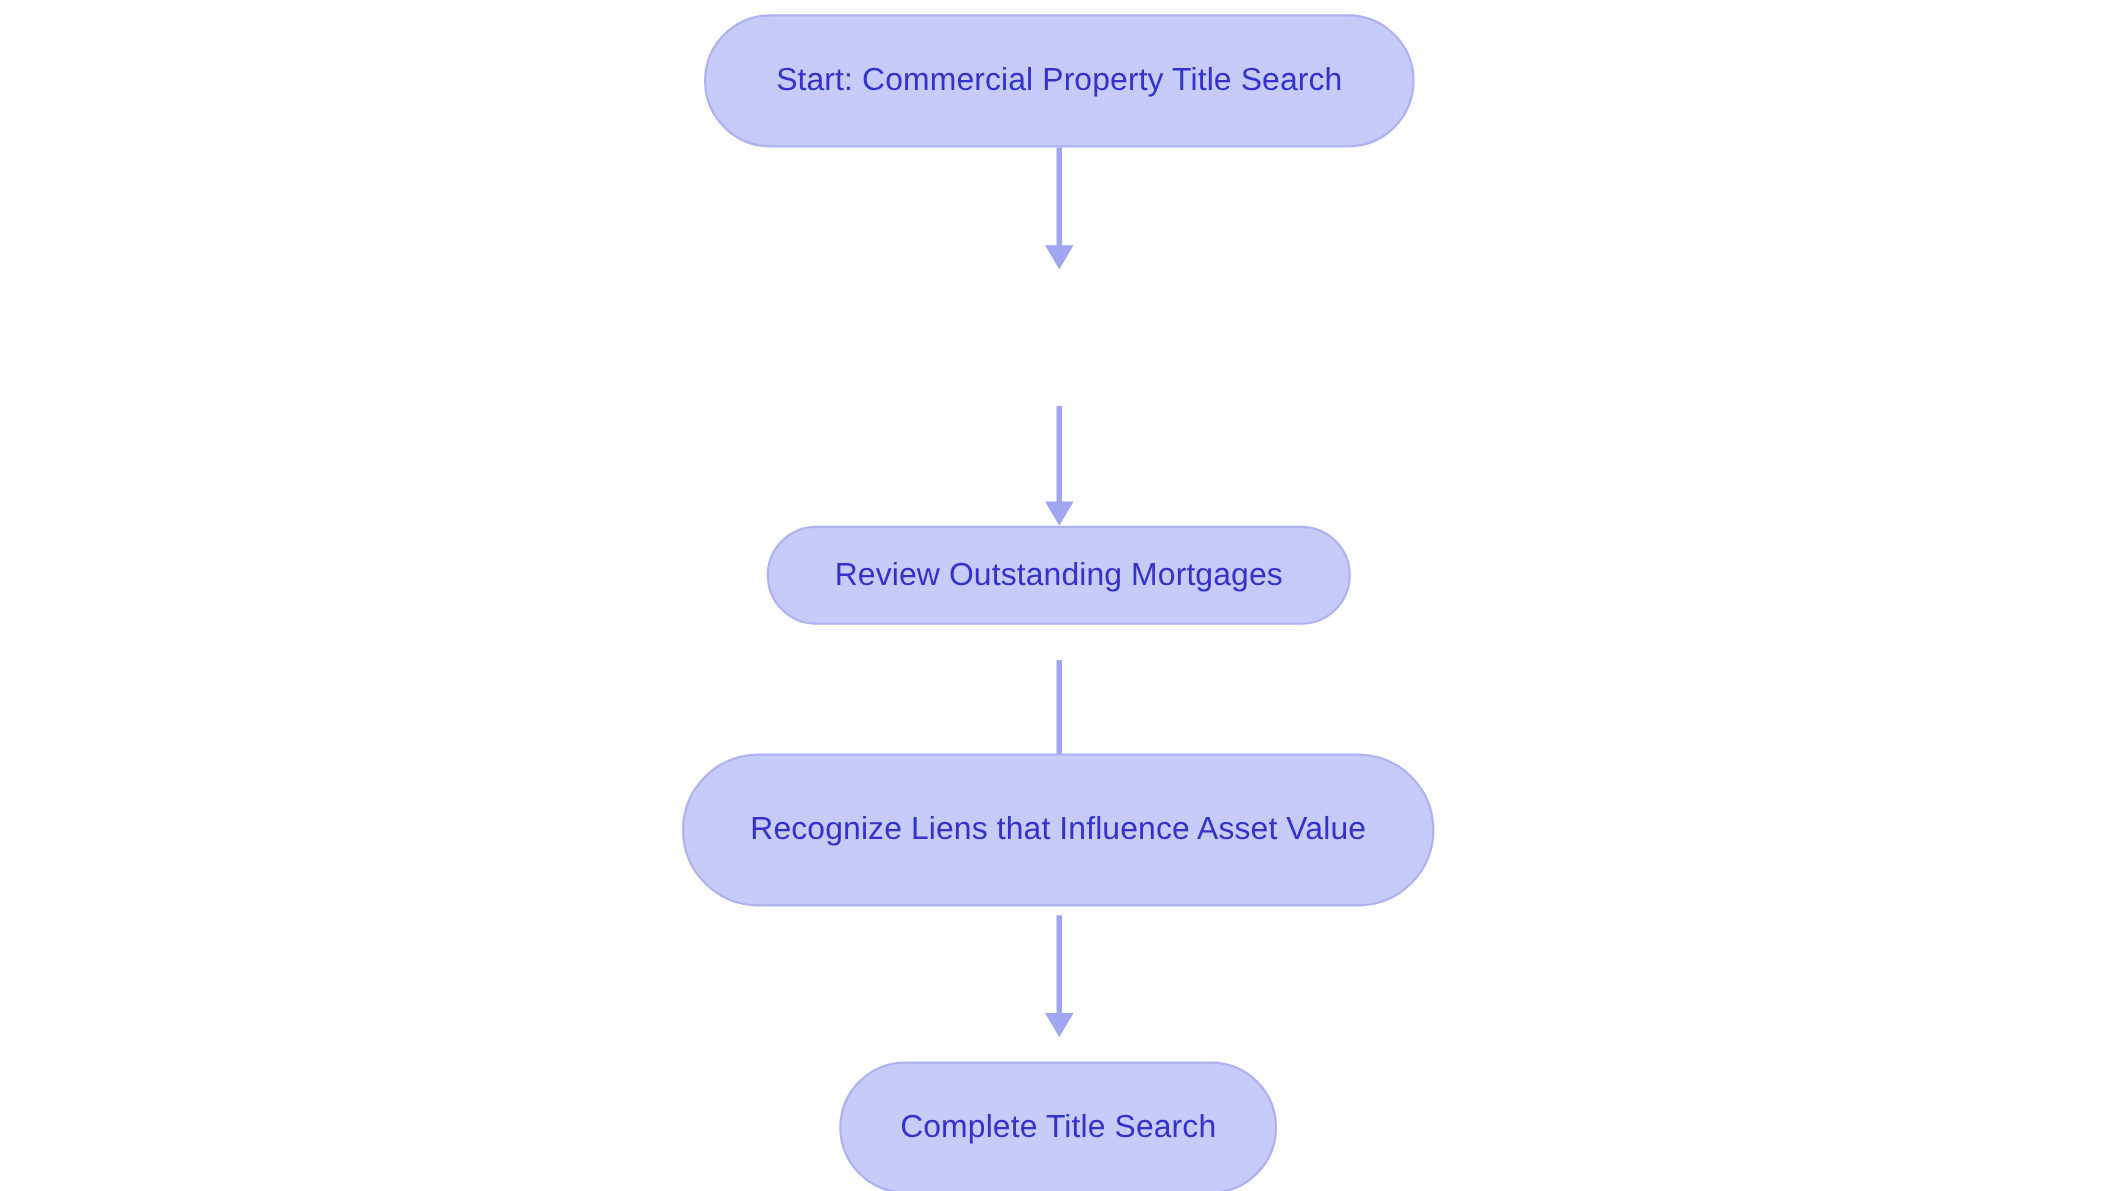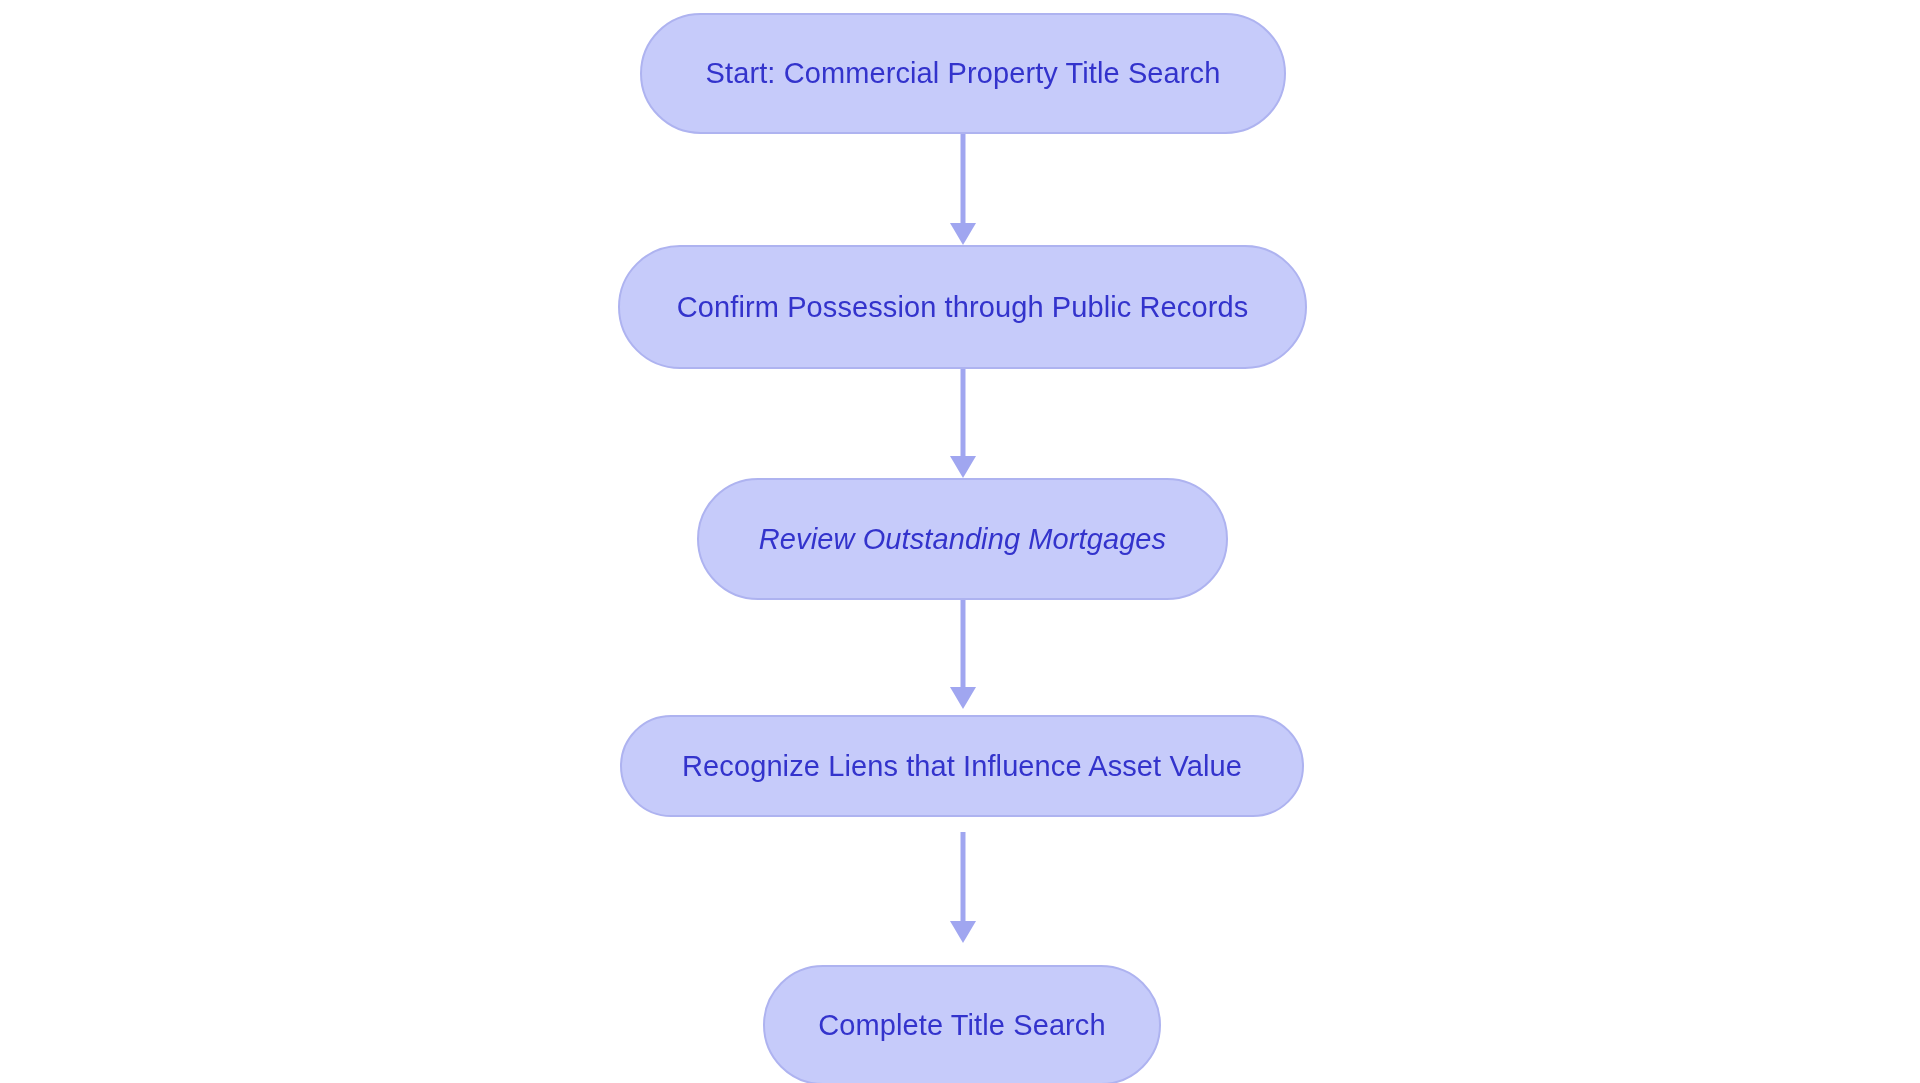--- a/index.html
+++ b/index.html
@@ -48,22 +48,22 @@
     font-weight: 400;
     letter-spacing: 0.1px;
     line-height: 1.2;
     white-space: nowrap;
     font-family: "Liberation Sans", "DejaVu Sans", sans-serif;
   }
 
   
   #node-0 { left: 640px;  top: 13px;   width: 646px; height: 121px; }
   #node-1 { left: 618px;  top: 245px;  width: 689px; height: 124px; }
-  #node-2 { left: 697px;  top: 478px;  width: 531px; height: 122px; font-style: italic; }
-  #node-3 { left: 620px;  top: 715px;  width: 684px; height: 102px; }
+  #node-2 { left: 697px;  top: 478px;  width: 531px; height: 90px; }
+  #node-3 { left: 620px;  top: 685px;  width: 684px; height: 139px; }
   #node-4 { left: 763px;  top: 965px;  width: 398px; height: 120px; }
 </style>
 </head>
 <body>
 
 <div id="flow-canvas">
 
   <svg id="flow-svg" viewBox="0 0 1920 1083" xmlns="http://www.w3.org/2000/svg">
     <defs>
       <marker id="arrow-down" viewBox="0 0 12 10" refX="1" refY="5" markerWidth="12" markerHeight="10" orient="auto-start-reverse" markerUnits="userSpaceOnUse">
@@ -89,23 +89,20 @@
     <g>
       <line x1="963" y1="832" x2="963" y2="923" stroke="#a0a6f0" stroke-width="5"></line>
       <polygon points="950,921 976,921 963,943" fill="#a0a6f0"></polygon>
     </g>
   </svg>
 
   <div class="flow-node" id="node-0">
     <span class="flow-node-label">Start: Commercial Property Title Search</span>
   </div>
 
-  <div class="flow-node" id="node-1">
-    <span class="flow-node-label">Confirm Possession through Public Records</span>
-  </div>
 
   <div class="flow-node" id="node-2">
     <span class="flow-node-label">Review Outstanding Mortgages</span>
   </div>
 
   <div class="flow-node" id="node-3">
     <span class="flow-node-label">Recognize Liens that Influence Asset Value</span>
   </div>
 
   <div class="flow-node" id="node-4">

